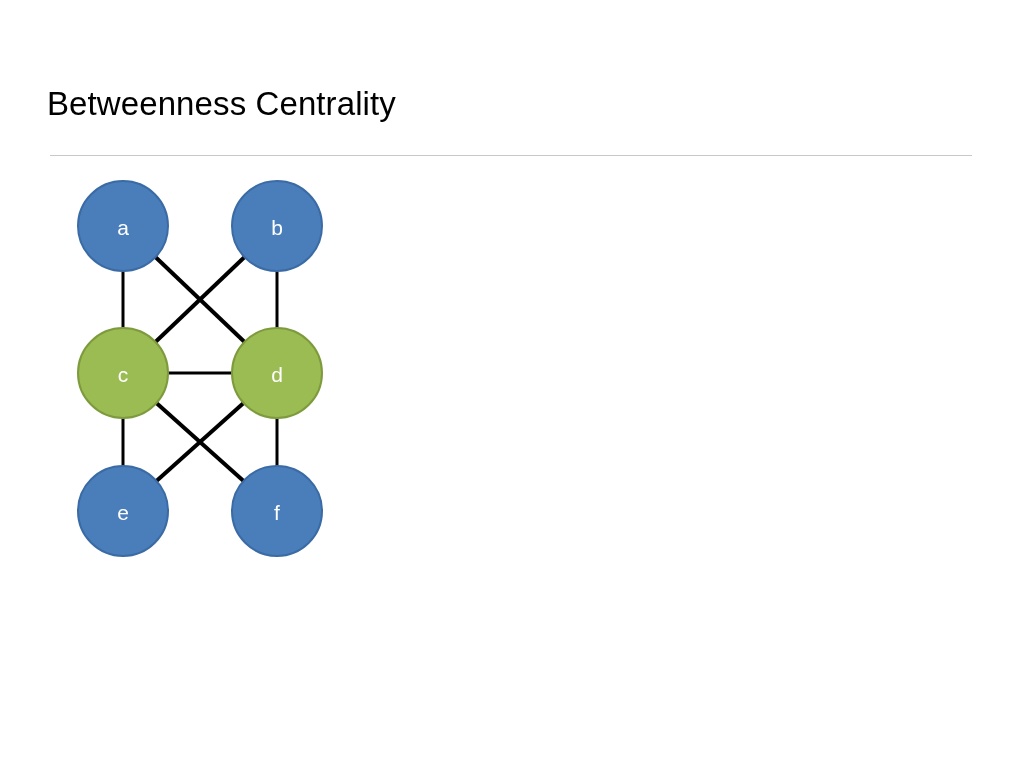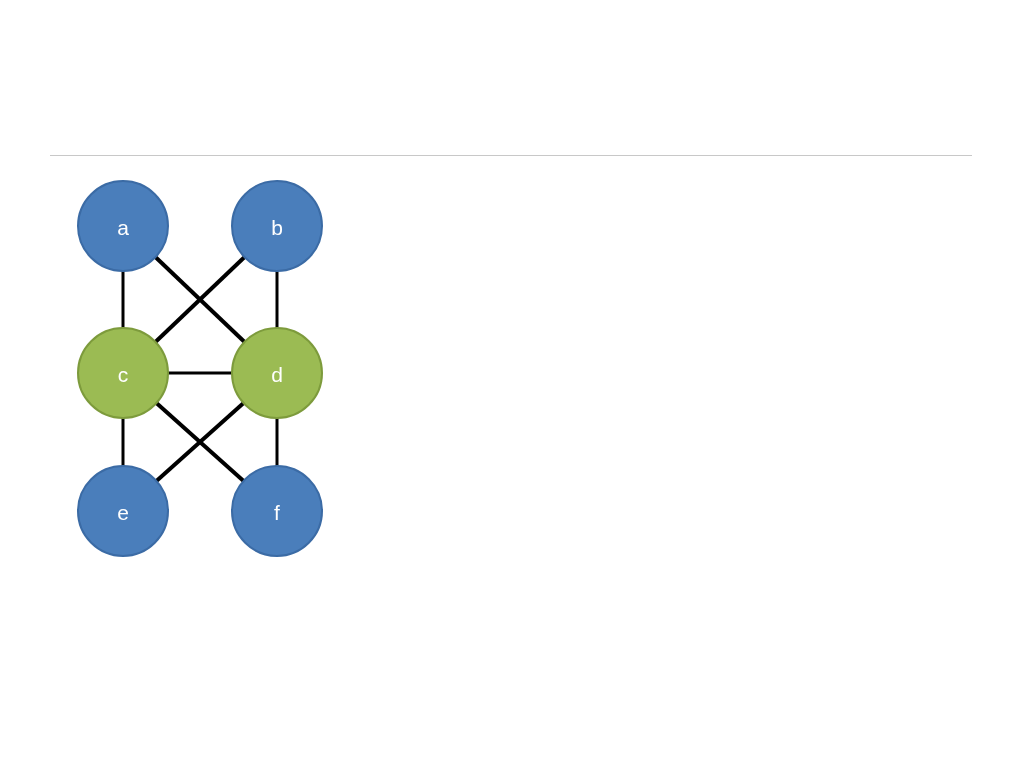--- a/index.html
+++ b/index.html
@@ -65,20 +65,21 @@
     text-anchor: middle;
     dominant-baseline: central;
     pointer-events: none;
   }
 </style>
 </head>
 <body>
 
 <div class="slide">
 
+  <div class="slide-title">Betweenness Centrality</div>
 
   <div class="title-rule"></div>
 
   <div class="graph-figure">
     <svg class="graph-svg" viewBox="0 0 290 400">
       <g id="edge-layer">
           <line x1="63" y1="104" x2="63" y2="165" stroke="#000000" stroke-width="3" stroke-linecap="butt"></line>
           <line x1="94.1042883981736" y1="90.69045710734753" x2="185.8957116018264" y2="178.30954289265247" stroke="#000000" stroke-width="4" stroke-linecap="butt"></line>
           <line x1="185.8957116018264" y1="90.69045710734753" x2="94.1042883981736" y2="178.30954289265247" stroke="#000000" stroke-width="4" stroke-linecap="butt"></line>
           <line x1="217" y1="104" x2="217" y2="165" stroke="#000000" stroke-width="3" stroke-linecap="butt"></line>

